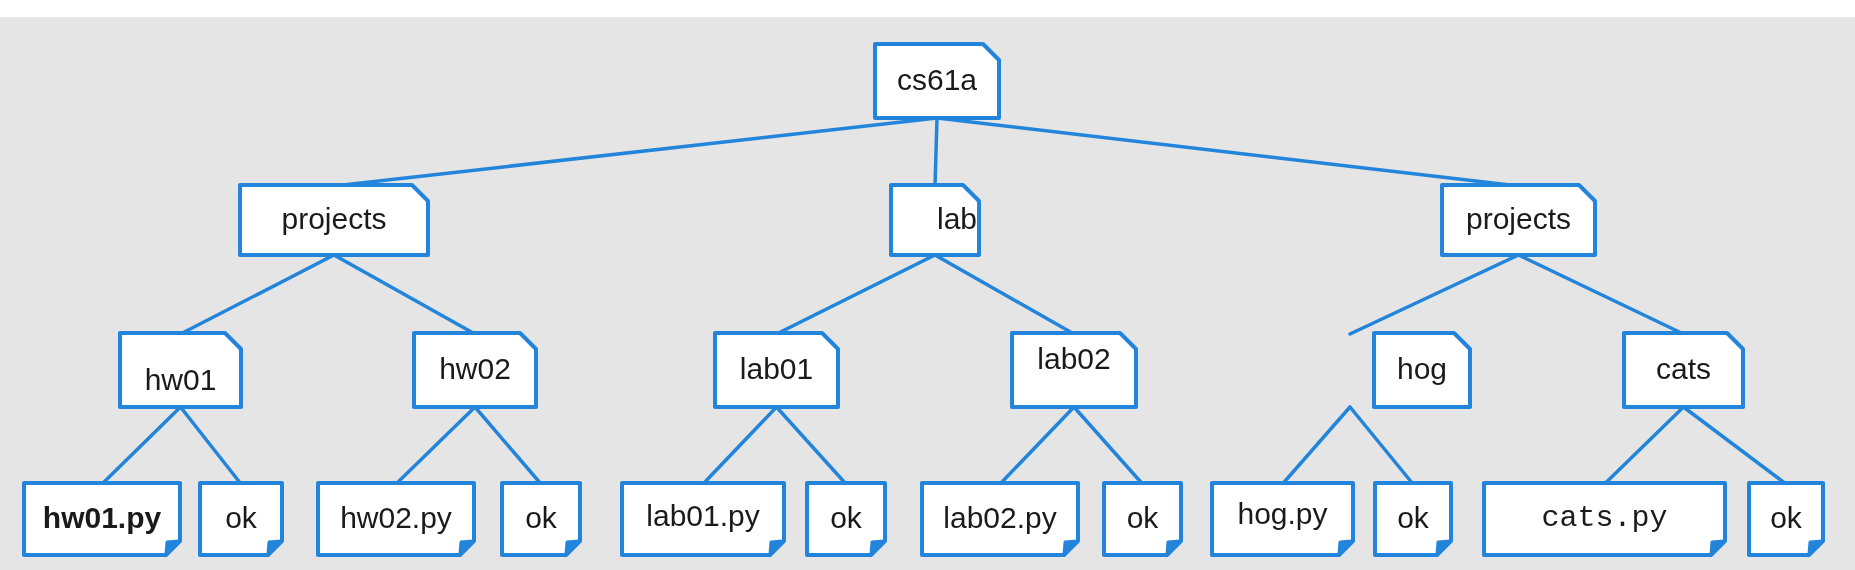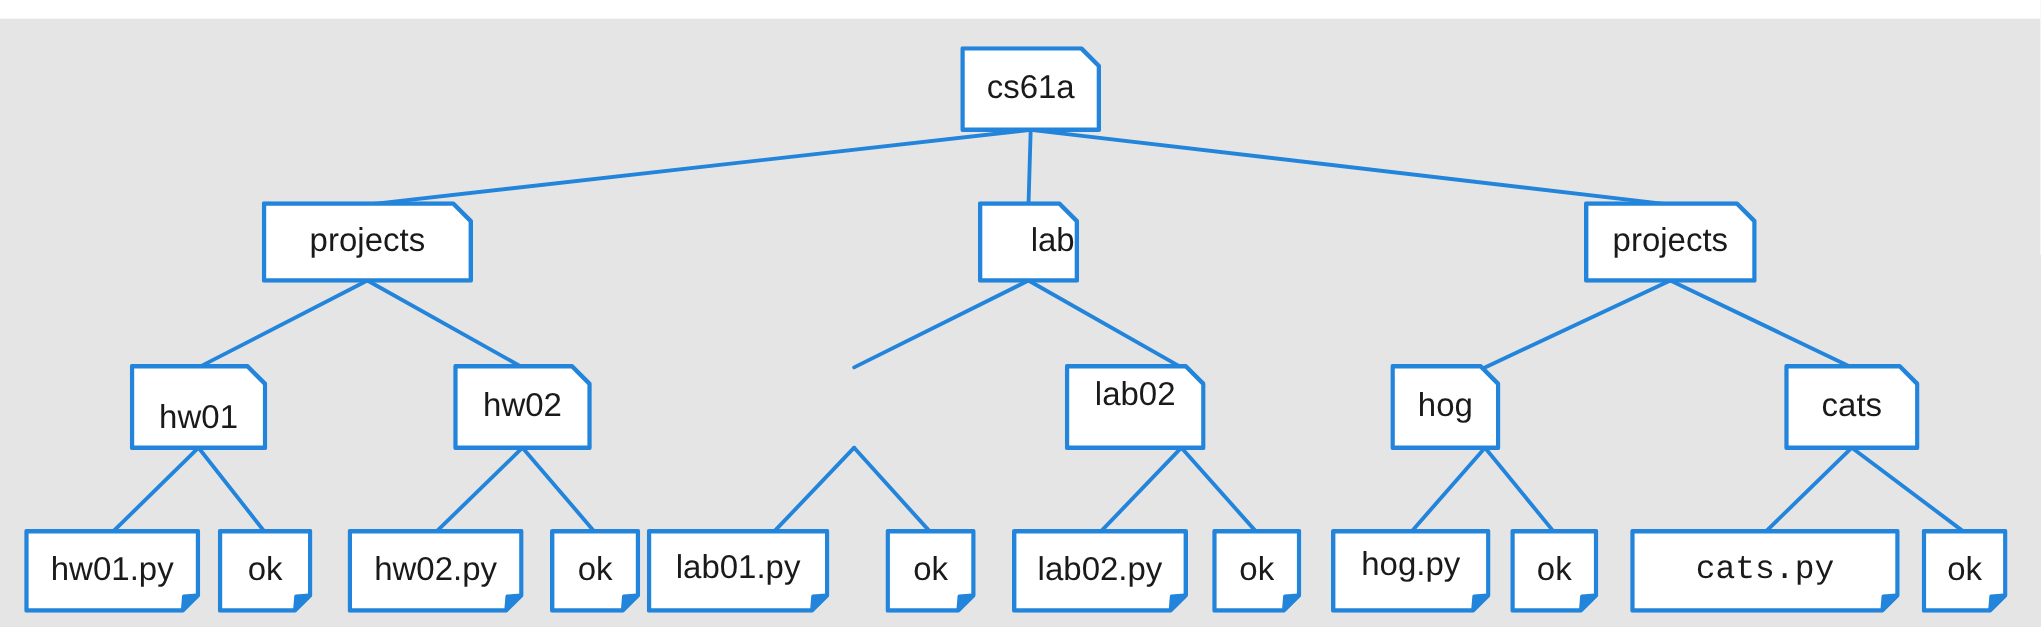--- a/index.html
+++ b/index.html
@@ -113,39 +113,45 @@
           <polygon points="2,2 107,2 123,18 123,76 2,76" fill="#ffffff" stroke="#2285DB" stroke-width="4" stroke-linejoin="round"></polygon>
         </svg>
         <span class="label">hw01</span>
       </div>
       <div class="node folder" style="left: 412px; top: 314px; width: 126px; height: 78px; border-radius: 30px;">
         <svg width="126" height="78" viewBox="0 0 126 78">
           <polygon points="2,2 108,2 124,18 124,76 2,76" fill="#ffffff" stroke="#2285DB" stroke-width="4" stroke-linejoin="round"></polygon>
         </svg>
         <span class="label">hw02</span>
       </div>
-      <div class="node folder" style="left: 968px; top: 314px; width: 128px; height: 58px;">
+      <div class="node folder" style="left: 713px; top: 314px; width: 127px; height: 78px;">
+        <svg width="127" height="78" viewBox="0 0 127 78">
+          <polygon points="2,2 109,2 125,18 125,76 2,76" fill="#ffffff" stroke="#2285DB" stroke-width="4" stroke-linejoin="round"></polygon>
+        </svg>
+        <span class="label">lab01</span>
+      </div>
+      <div class="node folder" style="left: 1010px; top: 314px; width: 128px; height: 58px;">
         <svg width="128" height="78" viewBox="0 0 128 78">
           <polygon points="2,2 110,2 126,18 126,76 2,76" fill="#ffffff" stroke="#2285DB" stroke-width="4" stroke-linejoin="round"></polygon>
         </svg>
         <span class="label">lab02</span>
       </div>
-      <div class="node folder" style="left: 1264px; top: 314px; width: 100px; height: 78px;">
+      <div class="node folder" style="left: 1372px; top: 314px; width: 100px; height: 78px;">
         <svg width="100" height="78" viewBox="0 0 100 78">
           <polygon points="2,2 82,2 98,18 98,76 2,76" fill="#ffffff" stroke="#2285DB" stroke-width="4" stroke-linejoin="round"></polygon>
         </svg>
         <span class="label">hog</span>
       </div>
       <div class="node folder" style="left: 1622px; top: 314px; width: 123px; height: 78px;">
         <svg width="123" height="78" viewBox="0 0 123 78">
           <polygon points="2,2 105,2 121,18 121,76 2,76" fill="#ffffff" stroke="#2285DB" stroke-width="4" stroke-linejoin="round"></polygon>
         </svg>
         <span class="label">cats</span>
       </div>
-      <div class="node file" style="left: 22px; top: 464px; width: 160px; height: 76px;">
+      <div class="node file" style="left: 22px; top: 464px; width: 160px; height: 76px; font-weight: bold;">
         <svg width="160" height="76" viewBox="0 0 160 76">
           <polygon points="2,2 158,2 158,60 144,74 2,74" fill="#ffffff" stroke="#2285DB" stroke-width="4" stroke-linejoin="round"></polygon>
           <polygon points="144,73 157,60 145,61" fill="#2285DB" stroke="#2285DB" stroke-width="3" stroke-linejoin="round"></polygon>
         </svg>
         <span class="label">hw01.py</span>
       </div>
       <div class="node file" style="left: 198px; top: 464px; width: 86px; height: 76px;">
         <svg width="86" height="76" viewBox="0 0 86 76">
           <polygon points="2,2 84,2 84,60 70,74 2,74" fill="#ffffff" stroke="#2285DB" stroke-width="4" stroke-linejoin="round"></polygon>
           <polygon points="70,73 83,60 71,61" fill="#2285DB" stroke="#2285DB" stroke-width="3" stroke-linejoin="round"></polygon>
@@ -159,21 +165,21 @@
         </svg>
         <span class="label">hw02.py</span>
       </div>
       <div class="node file" style="left: 500px; top: 464px; width: 82px; height: 76px;">
         <svg width="82" height="76" viewBox="0 0 82 76">
           <polygon points="2,2 80,2 80,60 66,74 2,74" fill="#ffffff" stroke="#2285DB" stroke-width="4" stroke-linejoin="round"></polygon>
           <polygon points="66,73 79,60 67,61" fill="#2285DB" stroke="#2285DB" stroke-width="3" stroke-linejoin="round"></polygon>
         </svg>
         <span class="label">ok</span>
       </div>
-      <div class="node file" style="left: 588px; top: 464px; width: 166px; height: 72px;">
+      <div class="node file" style="left: 620px; top: 464px; width: 166px; height: 72px;">
         <svg width="166" height="76" viewBox="0 0 166 76">
           <polygon points="2,2 164,2 164,60 150,74 2,74" fill="#ffffff" stroke="#2285DB" stroke-width="4" stroke-linejoin="round"></polygon>
           <polygon points="150,73 163,60 151,61" fill="#2285DB" stroke="#2285DB" stroke-width="3" stroke-linejoin="round"></polygon>
         </svg>
         <span class="label">lab01.py</span>
       </div>
       <div class="node file" style="left: 805px; top: 464px; width: 82px; height: 76px;">
         <svg width="82" height="76" viewBox="0 0 82 76">
           <polygon points="2,2 80,2 80,60 66,74 2,74" fill="#ffffff" stroke="#2285DB" stroke-width="4" stroke-linejoin="round"></polygon>
           <polygon points="66,73 79,60 67,61" fill="#2285DB" stroke="#2285DB" stroke-width="3" stroke-linejoin="round"></polygon>

